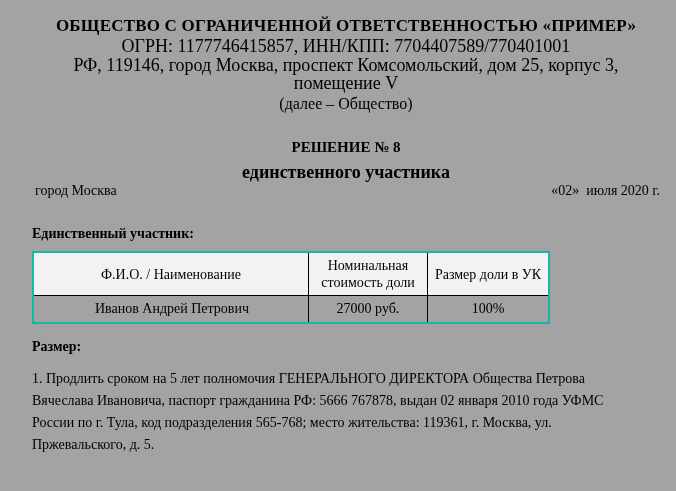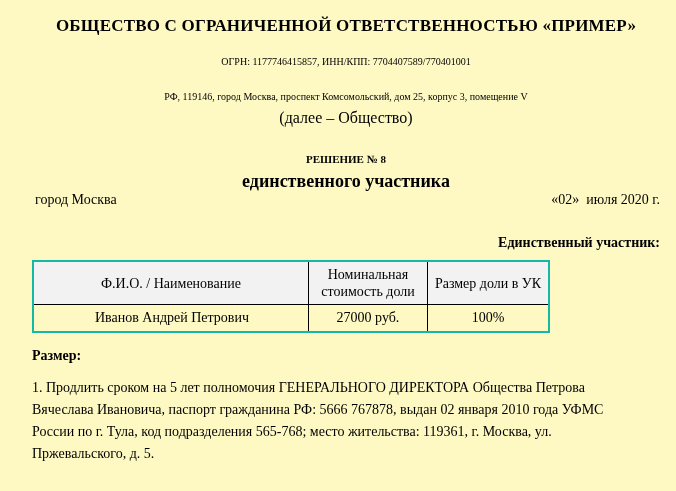--- a/index.html
+++ b/index.html
@@ -4,66 +4,65 @@
 <style>
   html, body {
     margin: 0;
     padding: 0;
     background: #ffffff;
   }
   .page {
     width: 676px;
     height: 491px;
     box-sizing: border-box;
-    background: #fef9c3;
+    background: #a3a3a3;
     color: #000000;
     font-family: "Liberation Serif", "DejaVu Serif", serif;
     font-size: 14px;
     padding: 10px 16px 0 32px;
     overflow: hidden;
   }
   .doc-header { text-align: center; }
   .company-name {
     font-weight: bold;
     font-size: 17px;
     letter-spacing: 0.2px;
     margin-top: 6px;
   }
   .reg-line, .addr-line {
-    font-size: 10px;
+    font-size: 18px;
     line-height: 18px;
-    margin-top: 17px;
+    margin-top: 1px;
   }
   .alias-line {
     font-size: 16px;
     margin-top: 3px;
   }
   .doc-title {
     text-align: center;
     margin-top: 26px;
   }
   .title-main {
     font-weight: bold;
-    font-size: 11px;
+    font-size: 15px;
   }
   .title-sub {
     font-weight: bold;
     font-size: 18px;
     margin-top: 6px;
   }
   .meta-row {
     display: flex;
     justify-content: space-between;
     padding-left: 3px;
   }
   .date { white-space: pre; }
   .participant-heading {
     font-weight: bold;
     margin-top: 27px;
-    text-align: right;
   }
   .participant-table {
     border-collapse: collapse;
     margin-top: 9px;
     width: 488px;
     table-layout: fixed;
   }
   .participant-table th, .participant-table td {
     border: 1px solid #000000;
     text-align: center;

